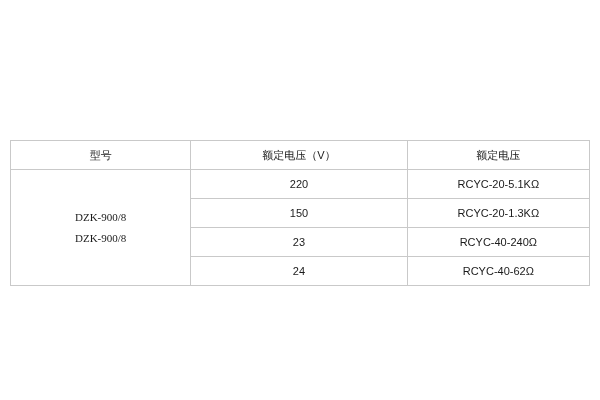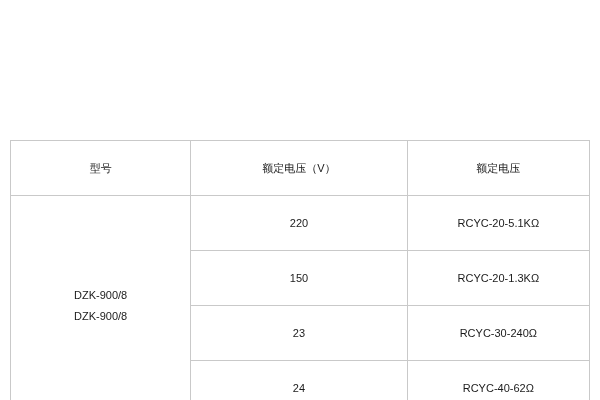--- a/index.html
+++ b/index.html
@@ -26,37 +26,38 @@
     width: 580px;
     border-collapse: collapse;
     table-layout: fixed;
   }
   .spec-table td {
     border: 1px solid #c9c9c9;
     text-align: center;
     vertical-align: middle;
     font-size: 11px;
     color: #1a1a1a;
-    padding: 15px;
+    padding: 2px;
     height: 24px;
     line-height: 1.35;
   }
   .col-model { width: 180px; }
   .col-voltage { width: 216px; }
   .col-resistor { width: 182px; }
 
   .head-cell {
     height: 25px;
   }
   .model-cell {
     font-size: 11px;
   }
   .model-cell .model-line {
     display: block;
     line-height: 1.9;
+    font-family: Liberation Serif, serif;
   }
 </style>
 </head>
 <body>
 
 <div class="page">
 
   <table class="spec-table">
     <colgroup>
       <col class="col-model">
@@ -76,21 +77,21 @@
         </td>
         <td>220</td>
         <td>RCYC-20-5.1KΩ</td>
       </tr>
       <tr>
         <td>150</td>
         <td>RCYC-20-1.3KΩ</td>
       </tr>
       <tr>
         <td>23</td>
-        <td>RCYC-30-240Ω</td>
+        <td>RCYC-40-240Ω</td>
       </tr>
       <tr>
         <td>24</td>
         <td>RCYC-40-62Ω</td>
       </tr>
     </tbody>
   </table>
 
 </div>
 

